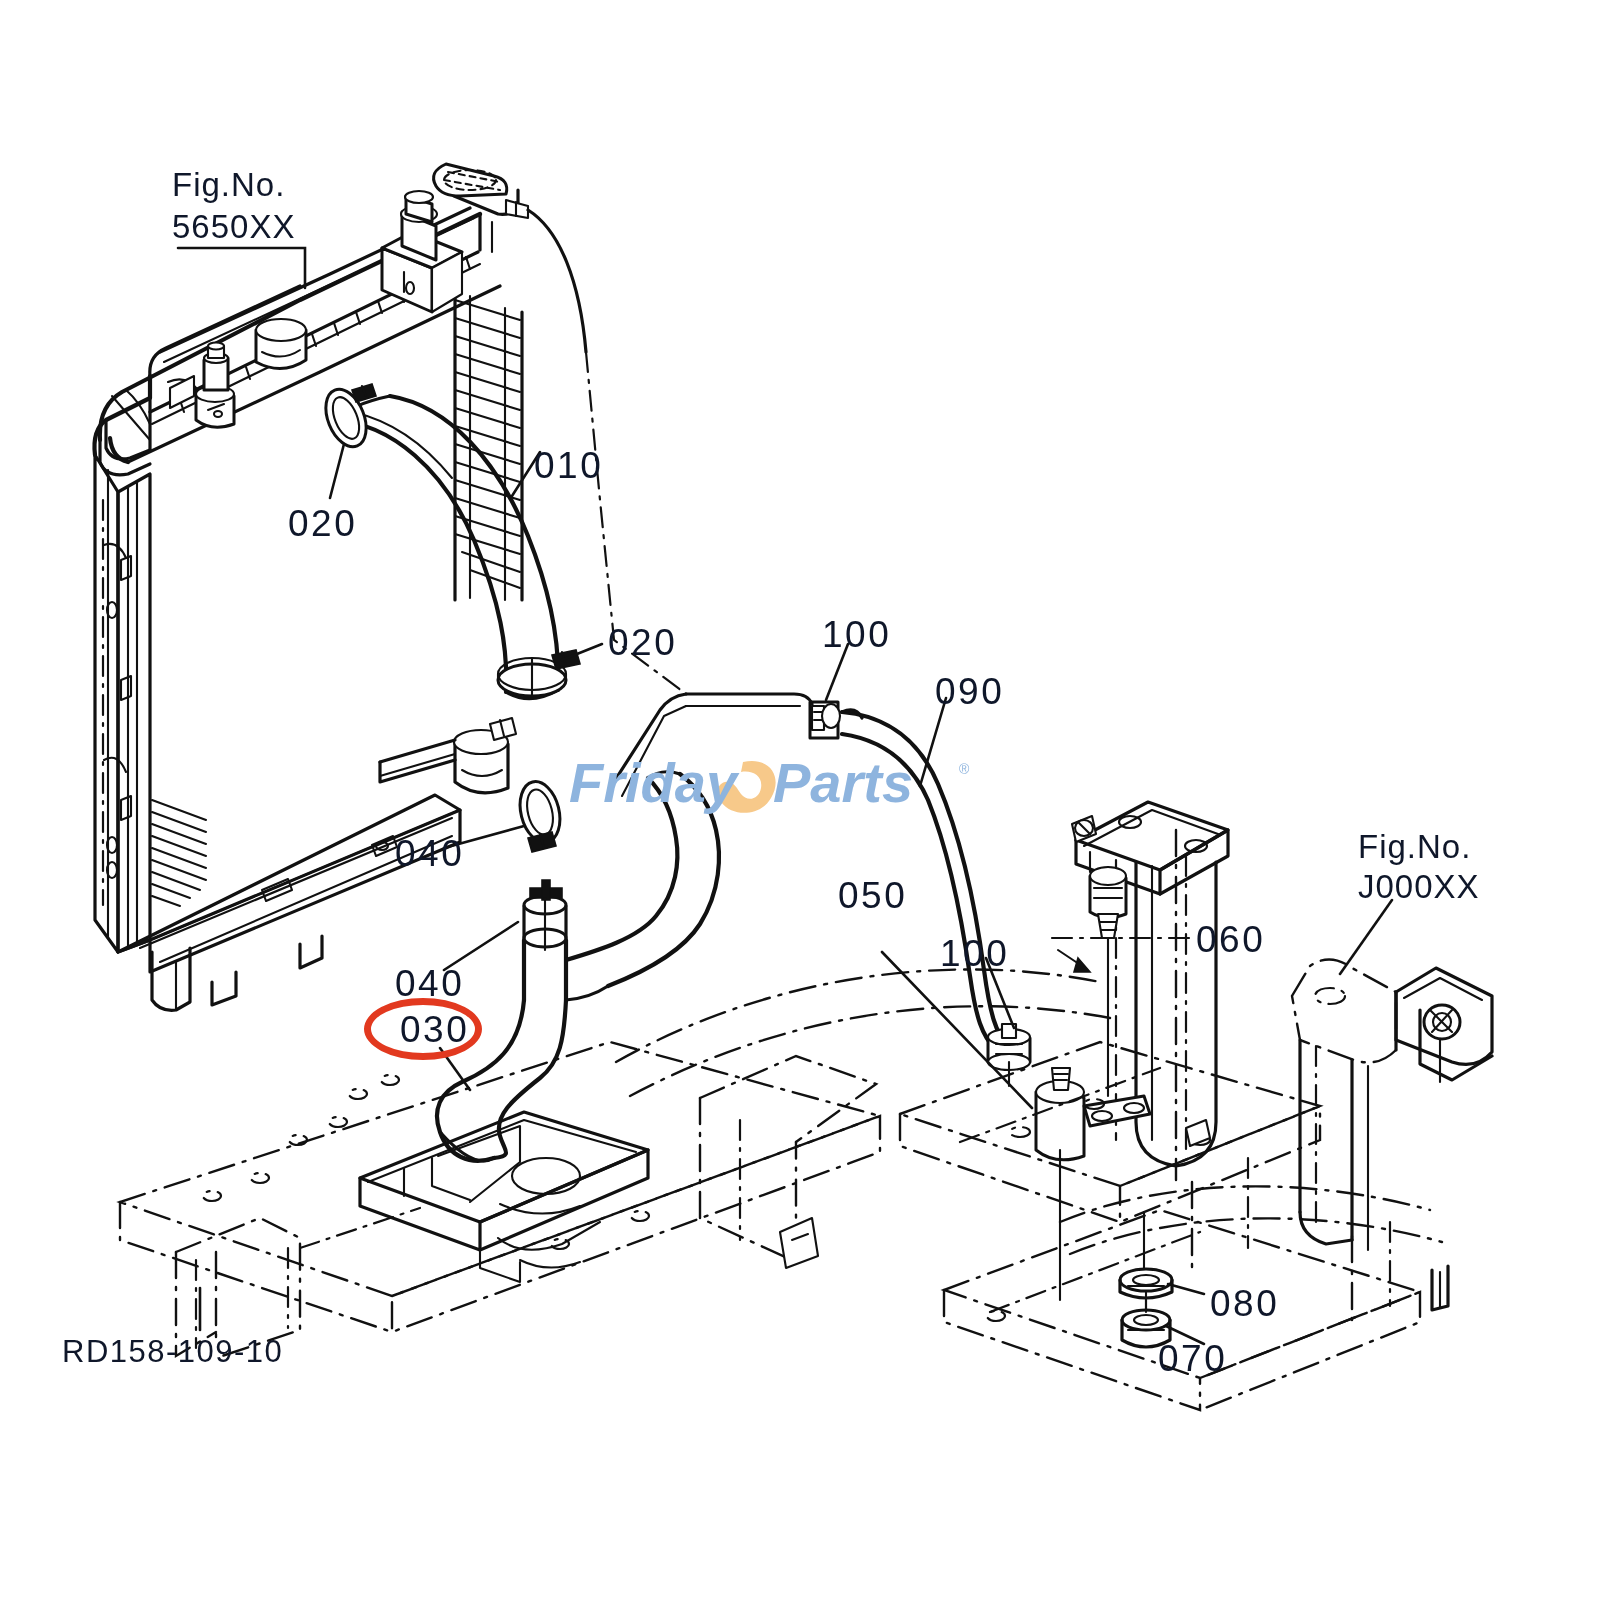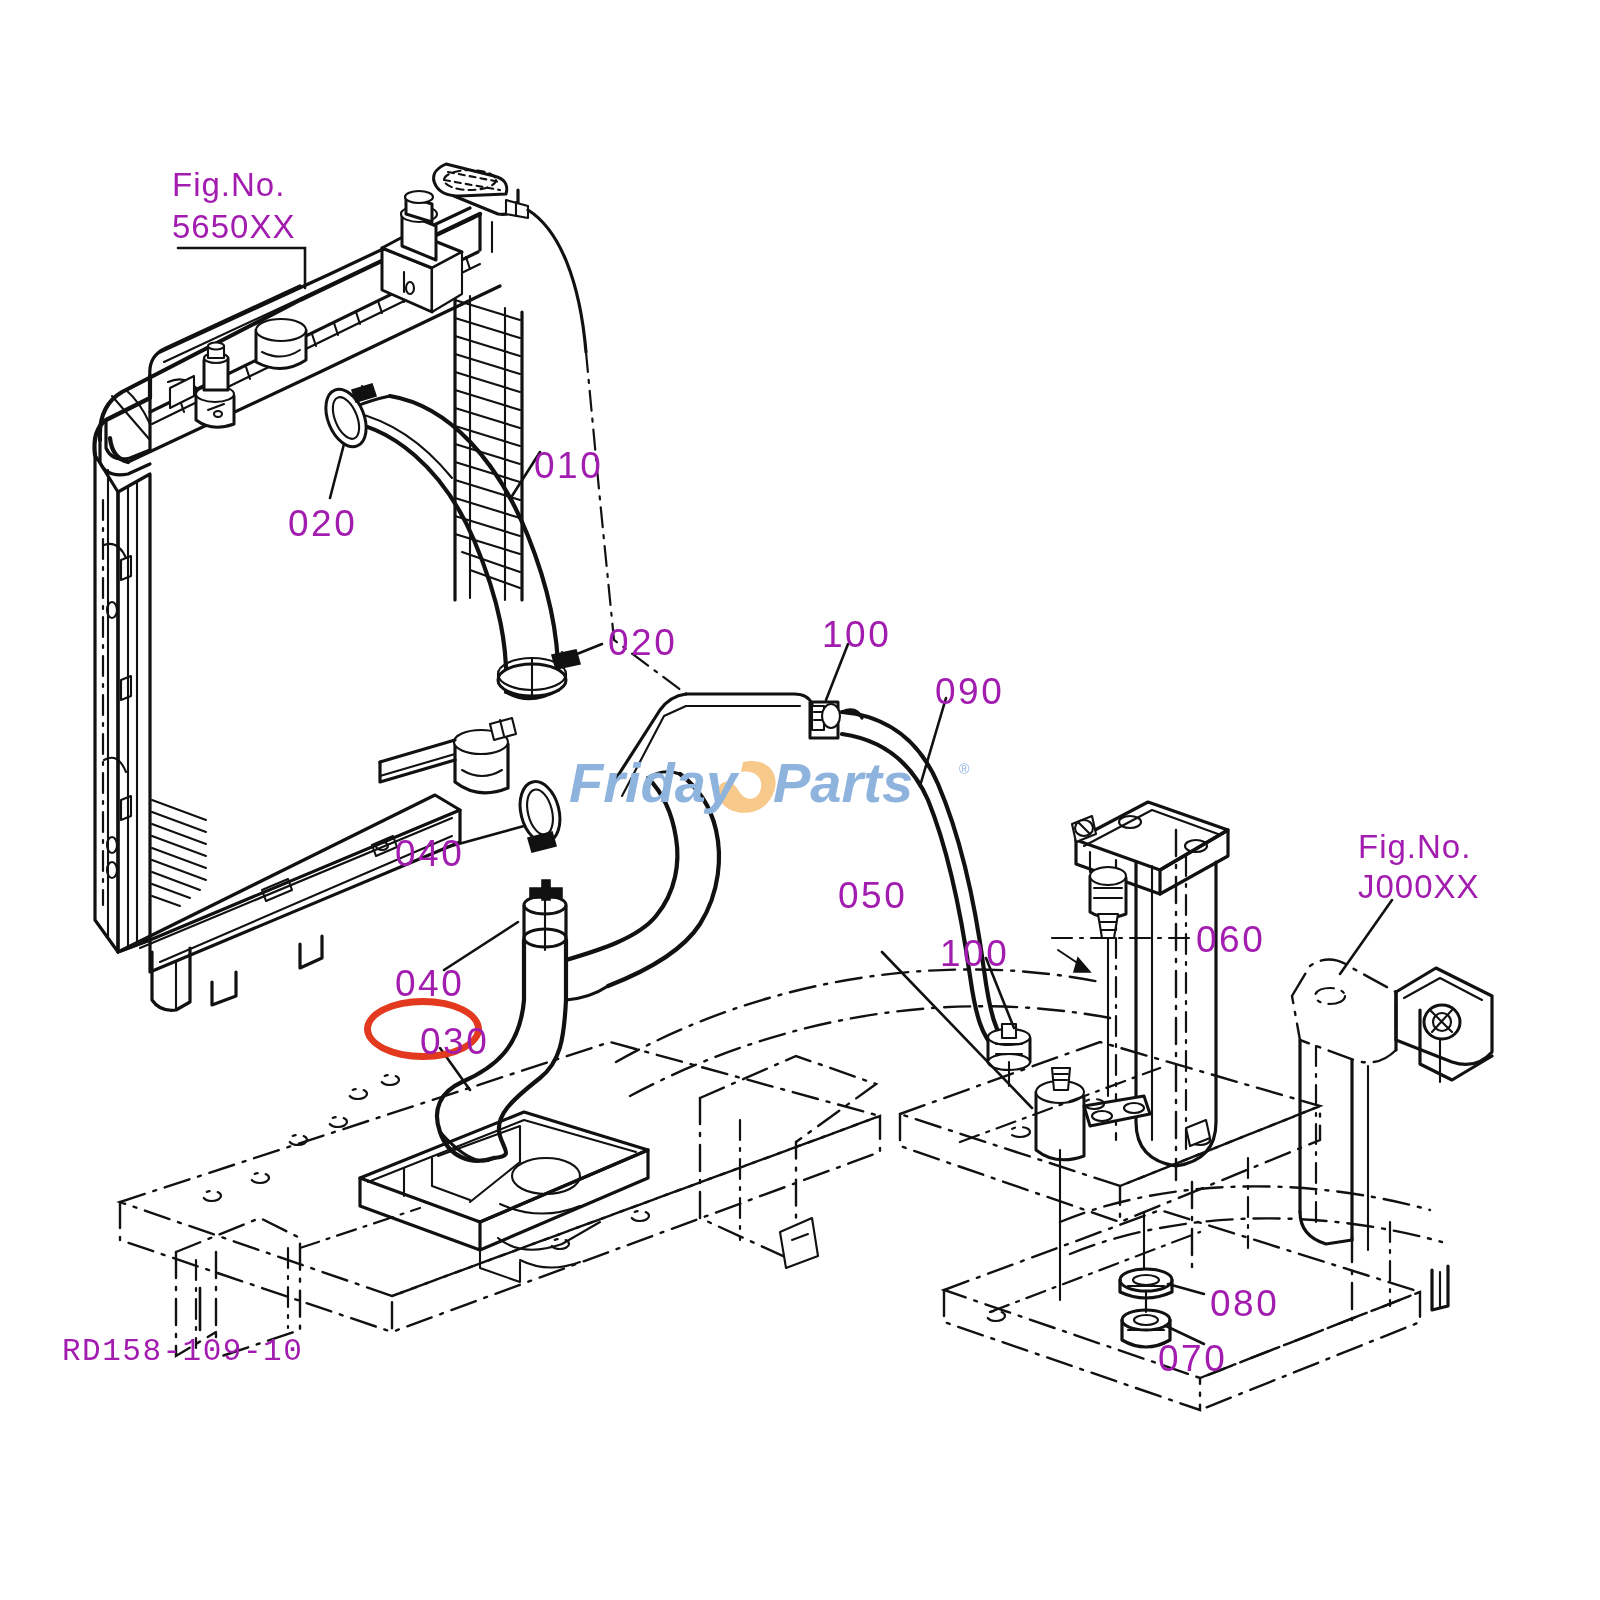--- a/index.html
+++ b/index.html
@@ -9,27 +9,27 @@
     font-family:"Liberation Sans", sans-serif;
     overflow:hidden;position:relative;
   }
   #stage{position:absolute;inset:0;width:1600px;height:1600px;}
   svg.layer{position:absolute;left:0;top:0;width:1600px;height:1600px;}
   .lbl{
     position:absolute;
     font-family:"Liberation Sans", sans-serif;
     font-size:37px;
     font-weight:400;
-    color:#a21caf;
+    color:#0f172a;
     letter-spacing:2.5px;
     white-space:pre;
     line-height:1.16;
   }
   .lbl.fig{font-size:33px;letter-spacing:1px;}
-  .lbl.drawno{font-size:31px;letter-spacing:1.5px;font-family:Liberation Mono, monospace;}
+  .lbl.drawno{font-size:31px;letter-spacing:1.5px;}
   .redcircle{
     position:absolute;
     border:7px solid #e2391f;
     border-radius:50%;
     box-sizing:border-box;
   }
   #watermark{
     position:absolute;
     left:565px;top:744px;
     width:420px;height:80px;
@@ -528,21 +528,21 @@
   <div class="lbl fig" style="left:172px;top:208px;">5650XX</div>
 
   <div class="lbl fig" style="left:1358px;top:828px;">Fig.No.</div>
   <div class="lbl fig" style="left:1358px;top:868px;text-align:center;">J000XX</div>
 
   <div class="lbl" style="left:534px;top:424px;margin-top:21px;">010</div>
   <div class="lbl" style="left:288px;top:503px;">020</div>
   <div class="lbl" style="left:608px;top:622px;">020</div>
   <div class="lbl" style="left:395px;top:833px;">040</div>
   <div class="lbl" style="left:395px;top:963px;">040</div>
-  <div class="lbl" style="left:420px;top:1009px;margin-top:12px;">030</div>
+  <div class="lbl" style="left:400px;top:1009px;">030</div>
   <div class="lbl" style="left:838px;top:875px;">050</div>
   <div class="lbl" style="left:1196px;top:919px;">060</div>
   <div class="lbl" style="left:1158px;top:1338px;">070</div>
   <div class="lbl" style="left:1210px;top:1283px;">080</div>
   <div class="lbl" style="left:935px;top:671px;">090</div>
   <div class="lbl" style="left:822px;top:614px;">100</div>
   <div class="lbl" style="left:940px;top:933px;">100</div>
 
   <div class="lbl drawno" style="left:62px;top:1334px;">RD158-109-10</div>
 

